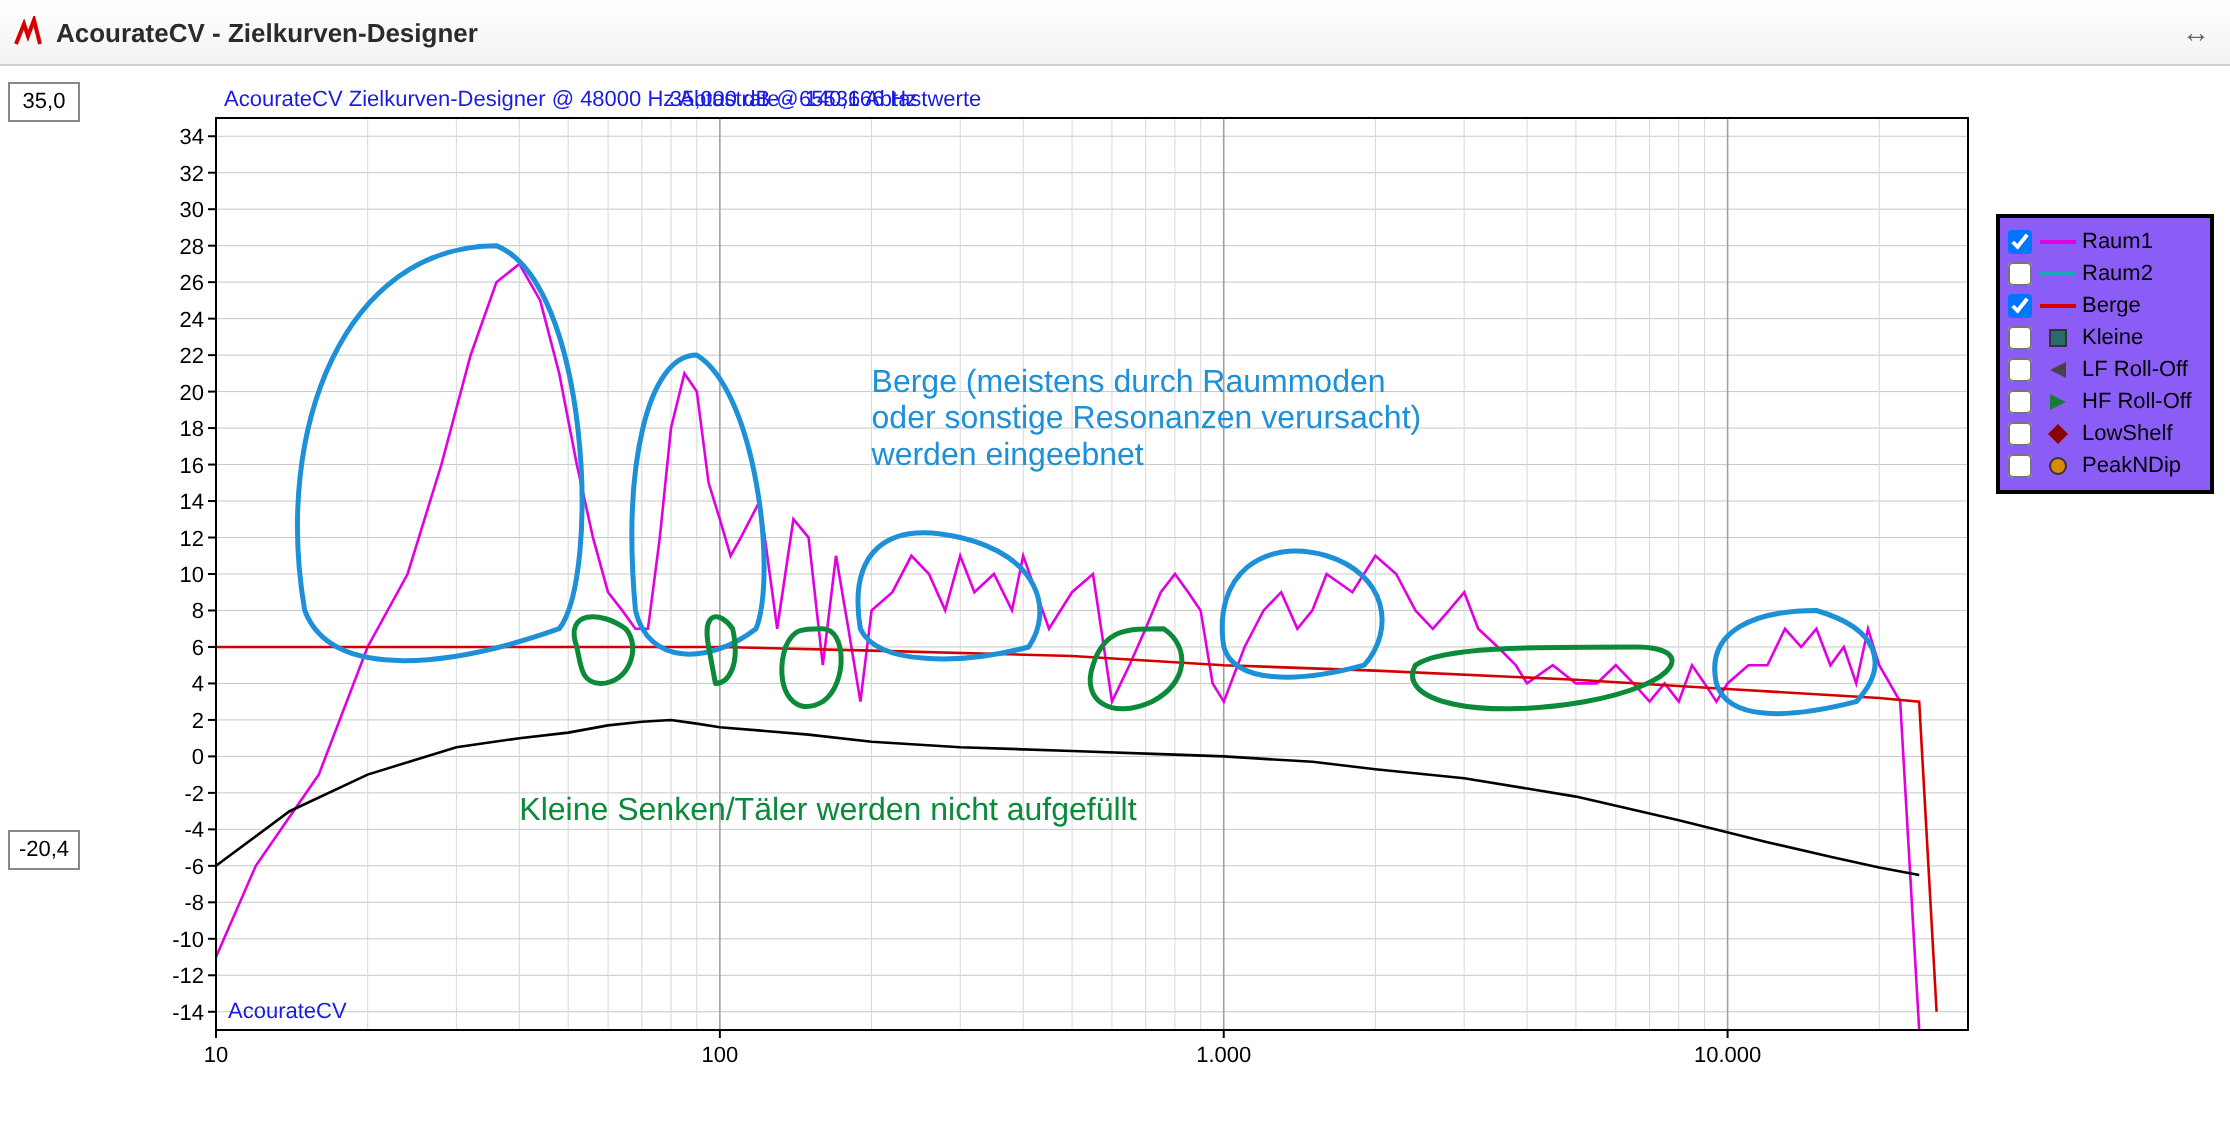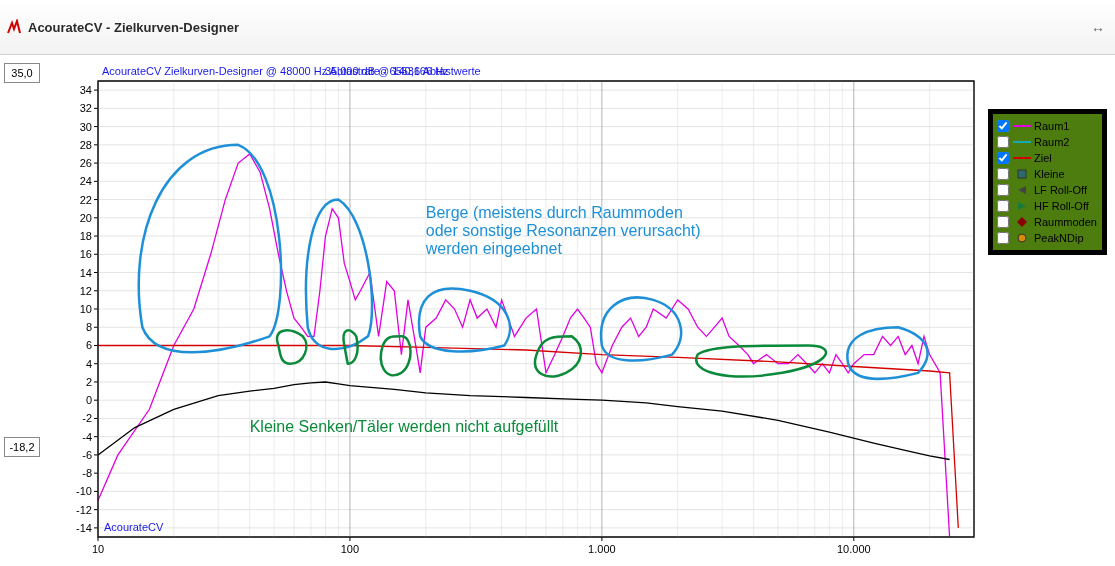--- a/index.html
+++ b/index.html
@@ -1,25 +1,25 @@
 <!DOCTYPE html>
 <html><head>
 <meta charset="utf-8">
 <style>
 html,body{margin:0;padding:0;font-family:"Segoe UI",Tahoma,sans-serif;font-size:12px;color:#000;background:#fff;width:1115px;height:566px;overflow:hidden}
-.titlebar{display:flex;align-items:center;height:24px;padding:15px 6px;border-bottom:1px solid #d0d0d0;background:linear-gradient(#fff,#f3f3f3)}
+.titlebar{display:flex;align-items:center;height:24px;padding:4px 6px;border-bottom:1px solid #d0d0d0;background:linear-gradient(#fff,#f3f3f3)}
 .titlebar .logo{width:16px;height:16px;margin-right:6px}
 .titlebar .title{font-weight:bold;font-size:13px;color:#2b2b2b}
 .titlebar .win-arrow{margin-left:auto;color:#666;font-size:14px;padding:0 4px}
 .workspace{display:flex;align-items:flex-start;padding:8px 8px 0 4px;height:534px;box-sizing:border-box}
 .ybox{width:34px;height:18px;border:1px solid #888;background:#fff;display:flex;align-items:center;justify-content:center;font-size:11px;margin-top:0}
 .ybox.bottom{margin-top:auto}
-.leftcol{display:flex;flex-direction:column;height:394px;margin-right:0}
+.leftcol{display:flex;flex-direction:column;height:394px;margin-right:10px}
 .plotwrap{flex:1 1 auto;position:relative;height:490px}
-.legend{width:108px;margin-left:8px;border:5px solid #000000;background:#4d7c0f;padding:4px 4px 4px 4px;font-size:11px;margin-top:46px}
+.legend{width:108px;margin-left:8px;border:2px solid #000000;background:#8b5cf6;padding:4px 4px 4px 4px;font-size:11px;margin-top:66px}
 .legend .row{display:flex;align-items:center;height:16px;white-space:nowrap}
 .legend .row input{margin:0 4px 0 0;width:12px;height:12px}
 .legend .swatch{width:18px;display:flex;justify-content:center;align-items:center;margin-right:3px}
 .legend .swatch .line{width:18px;height:0;border-top:2px solid}
 .legend .swatch svg{display:block}
 svg.chart{display:block;background:#fff}
 .header-text{font-size:11px;fill:#1a1ae6}
 .cursor-text{font-size:11px;fill:#1a1ae6}
 .annot-blue{fill:#1e90d8;font-size:16px}
 .annot-green{fill:#0b8a3a;font-size:16px}
@@ -36,21 +36,21 @@
       </svg>
   </span>
   <span class="title">AcourateCV - Zielkurven-Designer</span>
   <span class="win-arrow">↔</span>
 </div>
 
 <div class="workspace">
 
   <div class="leftcol">
     <div class="ybox">35,0</div>
-    <div class="ybox bottom">-18,2</div>
+    <div class="ybox bottom">-20,4</div>
   </div>
 
   <div class="plotwrap">
     <svg class="chart" width="940" height="498" viewBox="0 0 940 498">
         <rect x="58" y="18" width="876" height="456" fill="#fff" stroke="#000" stroke-width="1"></rect>
         <line x1="58" y1="464.88" x2="934" y2="464.88" stroke="#c8c8c8" stroke-width="0.5"></line>
         <line x1="54" y1="464.88" x2="58" y2="464.88" stroke="#000"></line>
         <text x="52" y="468.88" text-anchor="end" class="axis-tick">-14</text>
         <line x1="58" y1="446.64" x2="934" y2="446.64" stroke="#c8c8c8" stroke-width="0.5"></line>
         <line x1="54" y1="446.64" x2="58" y2="446.64" stroke="#000"></line>
@@ -199,21 +199,21 @@
         <span class="swatch">
           <span class="line" style="border-color:#19a8b8"></span>
         </span>
         <span>Raum2</span>
       </div>
       <div class="row">
         <input type="checkbox" checked="" style="">
         <span class="swatch">
           <span class="line" style="border-color:#d40000"></span>
         </span>
-        <span>Ziel</span>
+        <span>Berge</span>
       </div>
       <div class="row">
         <input type="checkbox" style="">
         <span class="swatch">
           <svg width="10" height="10">
             <rect x="1" y="1" width="8" height="8" fill="#2a6b6b" stroke="#333"></rect>
           </svg>
         </span>
         <span>Kleine</span>
       </div>
@@ -235,21 +235,21 @@
         </span>
         <span>HF Roll-Off</span>
       </div>
       <div class="row">
         <input type="checkbox" style="">
         <span class="swatch">
           <svg width="10" height="10">
             <path d="M5 0 L10 5 L5 10 L0 5 Z" fill="#8b0000"></path>
           </svg>
         </span>
-        <span>Raummoden</span>
+        <span>LowShelf</span>
       </div>
       <div class="row">
         <input type="checkbox" style="">
         <span class="swatch">
           <svg width="10" height="10">
             <circle cx="5" cy="5" r="4" fill="#d98b00" stroke="#333"></circle>
           </svg>
         </span>
         <span>PeakNDip</span>
       </div>

